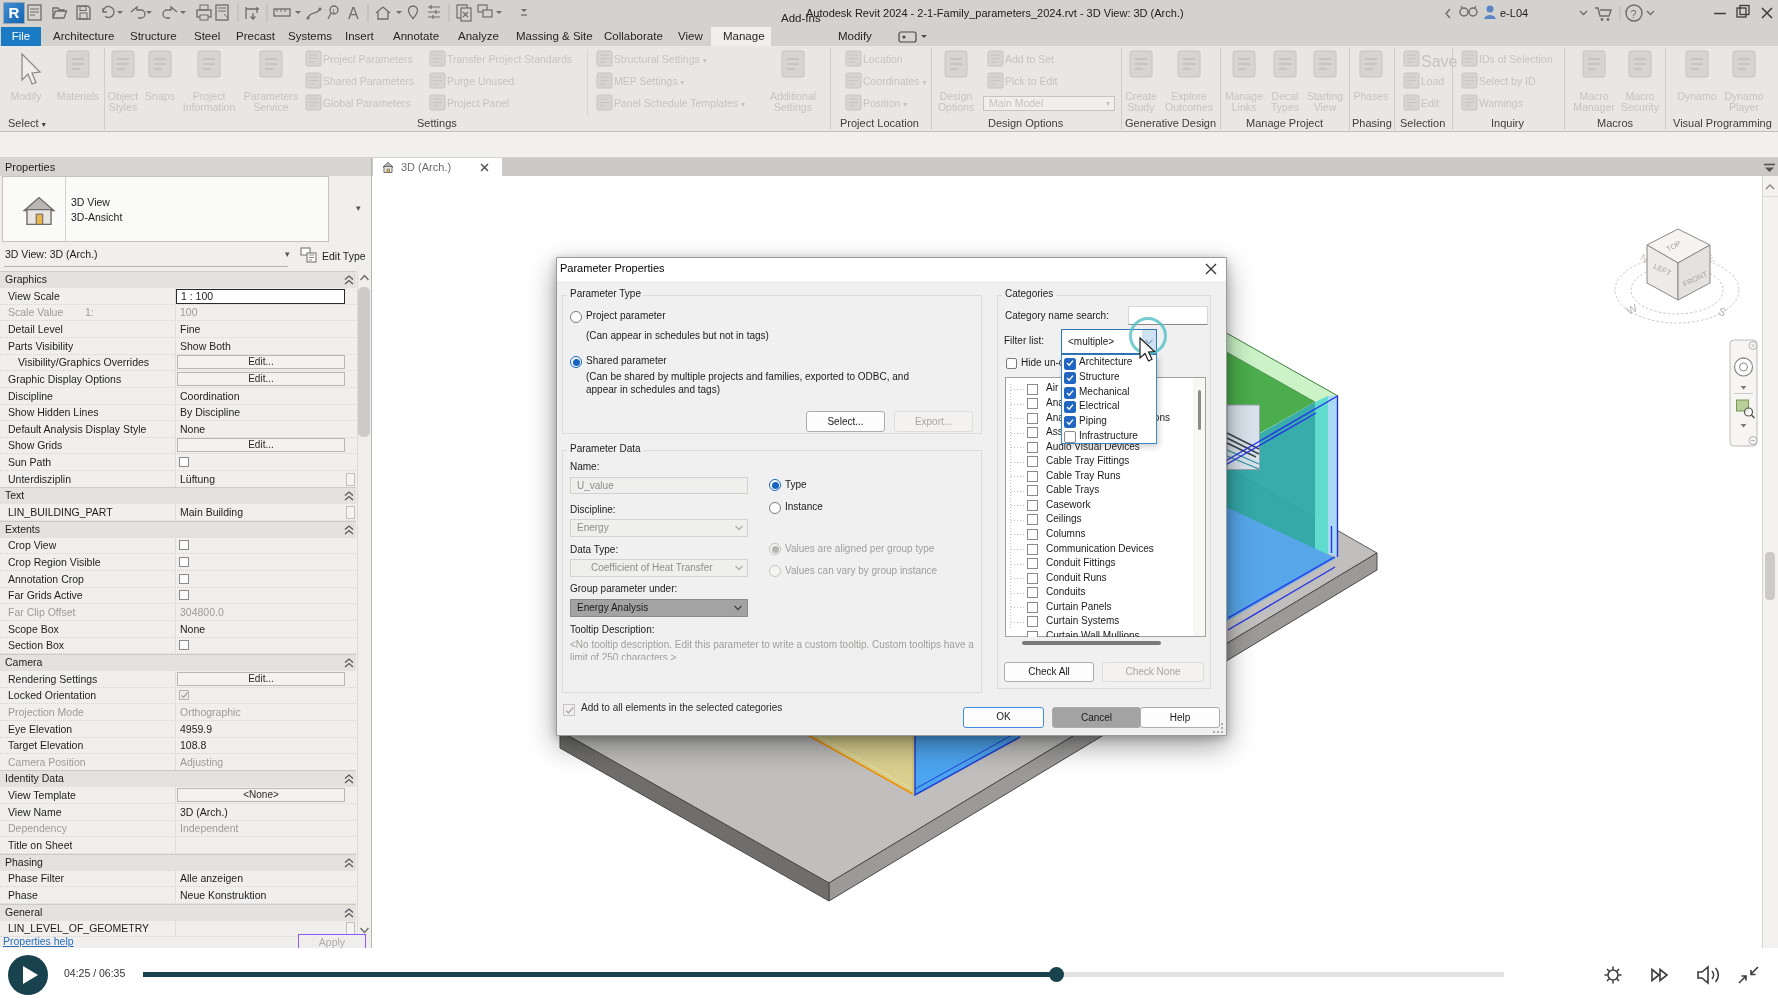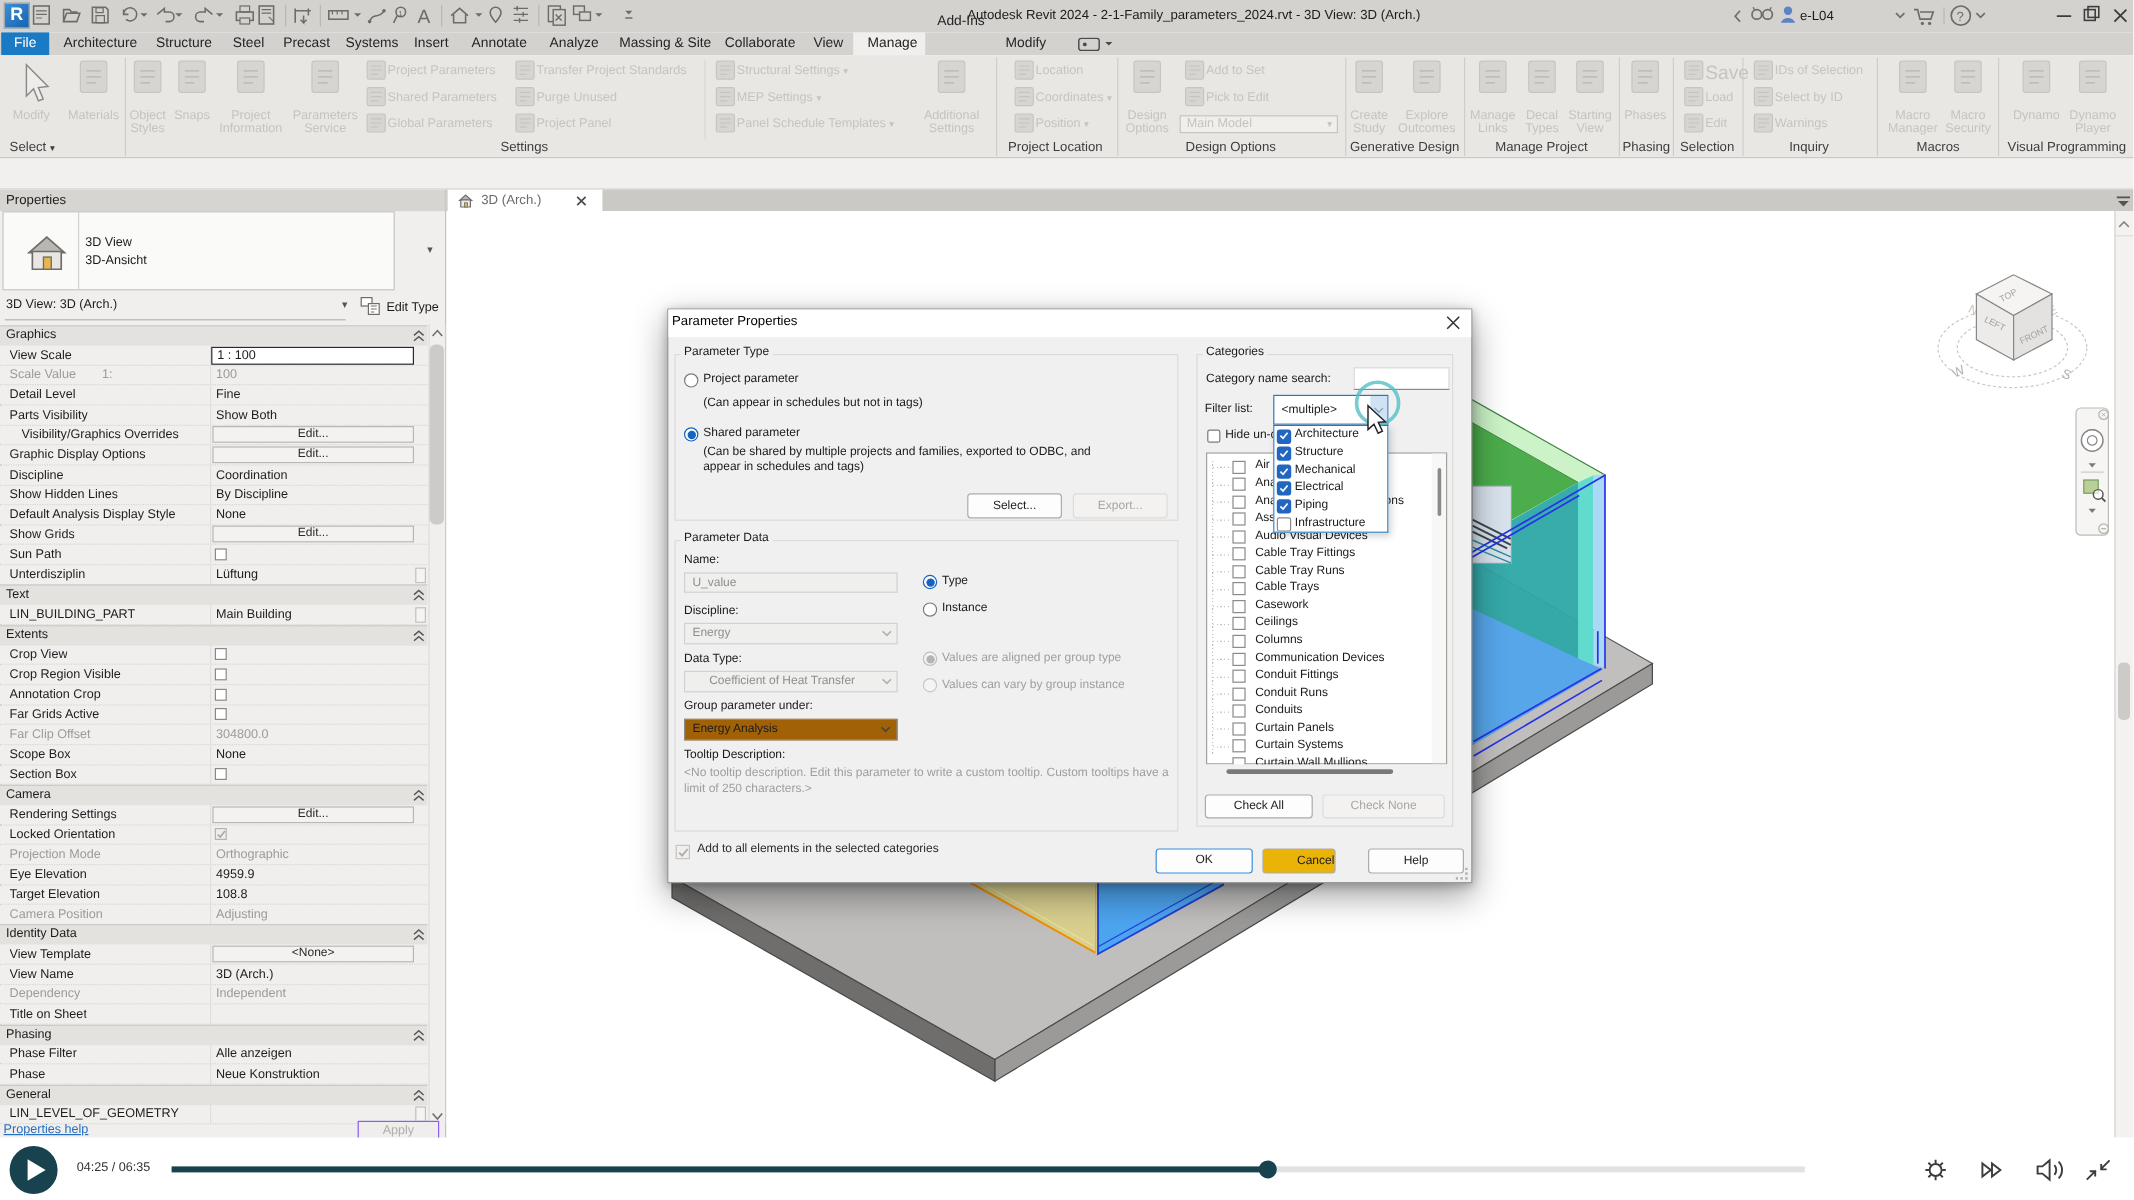--- a/index.html
+++ b/index.html
@@ -580,34 +580,34 @@
 <div class="ab" style="left:570px;top:559px;width:178px;height:18px;background:#efefee;border:1px solid #d2d1cf;font-size:10px;color:#8f8e8c;line-height:16px;padding-left:20px;">Coefficient of Heat Transfer</div>
 <svg class="ab" style="left:734px;top:564px;" width="10" height="8" viewBox="0 0 10 8">
       <path d="M1.5 2 L5 5.5 L8.5 2" fill="none" stroke="#b0afad" stroke-width="1.3"></path>
     </svg>
 <div class="ab" style="left:769px;top:543px;width:12px;height:12px;border-radius:50%;background:#f4f4f3;border:1.2px solid #c0bfbd;"></div>
 <div class="ab" style="left:771.5px;top:545.5px;width:7px;height:7px;border-radius:50%;background:#b5b4b2;"></div>
 <div class="ab nw" style="left:785px;top:543px;font-size:10px;color:#9f9e9c;">Values are aligned per group type</div>
 <div class="ab" style="left:769px;top:565px;width:12px;height:12px;border-radius:50%;background:#f4f4f3;border:1.2px solid #c8c7c5;"></div>
 <div class="ab nw" style="left:785px;top:565px;font-size:10px;color:#9f9e9c;">Values can vary by group instance</div>
 <div class="ab nw" style="left:570px;top:583px;font-size:10px;color:#1a1a1a;">Group parameter under:</div>
-<div class="ab" style="left:570px;top:599px;width:178px;height:18px;background:#a16207;border:1px solid #8a8987;font-size:10px;color:#1a1a1a;line-height:16px;padding-left:6px;">Energy Analysis</div>
+<div class="ab" style="left:570px;top:599px;width:178px;height:18px;background:#a3a3a3;border:1px solid #8a8987;font-size:10px;color:#1a1a1a;line-height:16px;padding-left:6px;">Energy Analysis</div>
 <svg class="ab" style="left:733px;top:604px;" width="10" height="8" viewBox="0 0 10 8">
       <path d="M1.5 2 L5 5.5 L8.5 2" fill="none" stroke="#444" stroke-width="1.3"></path>
     </svg>
 <div class="ab nw" style="left:570px;top:624px;font-size:10px;color:#1a1a1a;">Tooltip Description:</div>
 <div class="ab nw" style="left:570px;top:639px;font-size:10px;color:#9f9e9c;">&lt;No tooltip description. Edit this parameter to write a custom tooltip. Custom tooltips have a</div>
 <div class="ab nw" style="left:570px;top:652px;width:410px;height:8px;overflow:hidden;font-size:10px;color:#9f9e9c;">limit of 250 characters.&gt;</div>
 <div class="ab" style="left:563px;top:704px;width:12px;height:12px;background:#f0efee;border:1px solid #c5c4c2;"></div>
 <svg class="ab" style="left:564px;top:705px;" width="11" height="11" viewBox="0 0 11 11">
       <path d="M2 5.5 L4.5 8 L9 2.5" fill="none" stroke="#aeadab" stroke-width="1.5"></path>
     </svg>
 <div class="ab nw" style="left:581px;top:702px;font-size:10px;color:#2b2b2b;">Add to all elements in the selected categories</div>
 <div class="ab" style="left:963px;top:707px;width:81px;height:21px;background:#fdfdfd;border:1.5px solid #3d8edb;border-radius:3px;font-size:10px;color:#1a1a1a;text-align:center;line-height:18px;">OK</div>
-<div class="ab" style="left:1052px;top:707px;width:61px;height:21px;background:#eab308;border:1px solid #adacaa;border-radius:3px;font-size:10px;color:#1a1a1a;text-align:right;line-height:19px;">Cancel</div>
+<div class="ab" style="left:1052px;top:707px;width:89px;height:21px;background:#a3a3a3;border:1px solid #adacaa;border-radius:3px;font-size:10px;color:#1a1a1a;text-align:center;line-height:19px;">Cancel</div>
 <div class="ab" style="left:1140px;top:707px;width:80px;height:21px;background:#fdfdfd;border:1px solid #adacaa;border-radius:3px;font-size:10px;color:#1a1a1a;text-align:center;line-height:19px;">Help</div>
 <svg class="ab" style="left:1213px;top:723px;" width="12" height="12" viewBox="0 0 12 12">
       <g fill="#b0afad">
         <rect x="8" y="8" width="2" height="2"></rect>
         <rect x="8" y="4" width="2" height="2"></rect>
         <rect x="4" y="8" width="2" height="2"></rect>
         <rect x="8" y="0" width="2" height="2"></rect>
         <rect x="0" y="8" width="2" height="2"></rect>
       </g>
     </svg>

